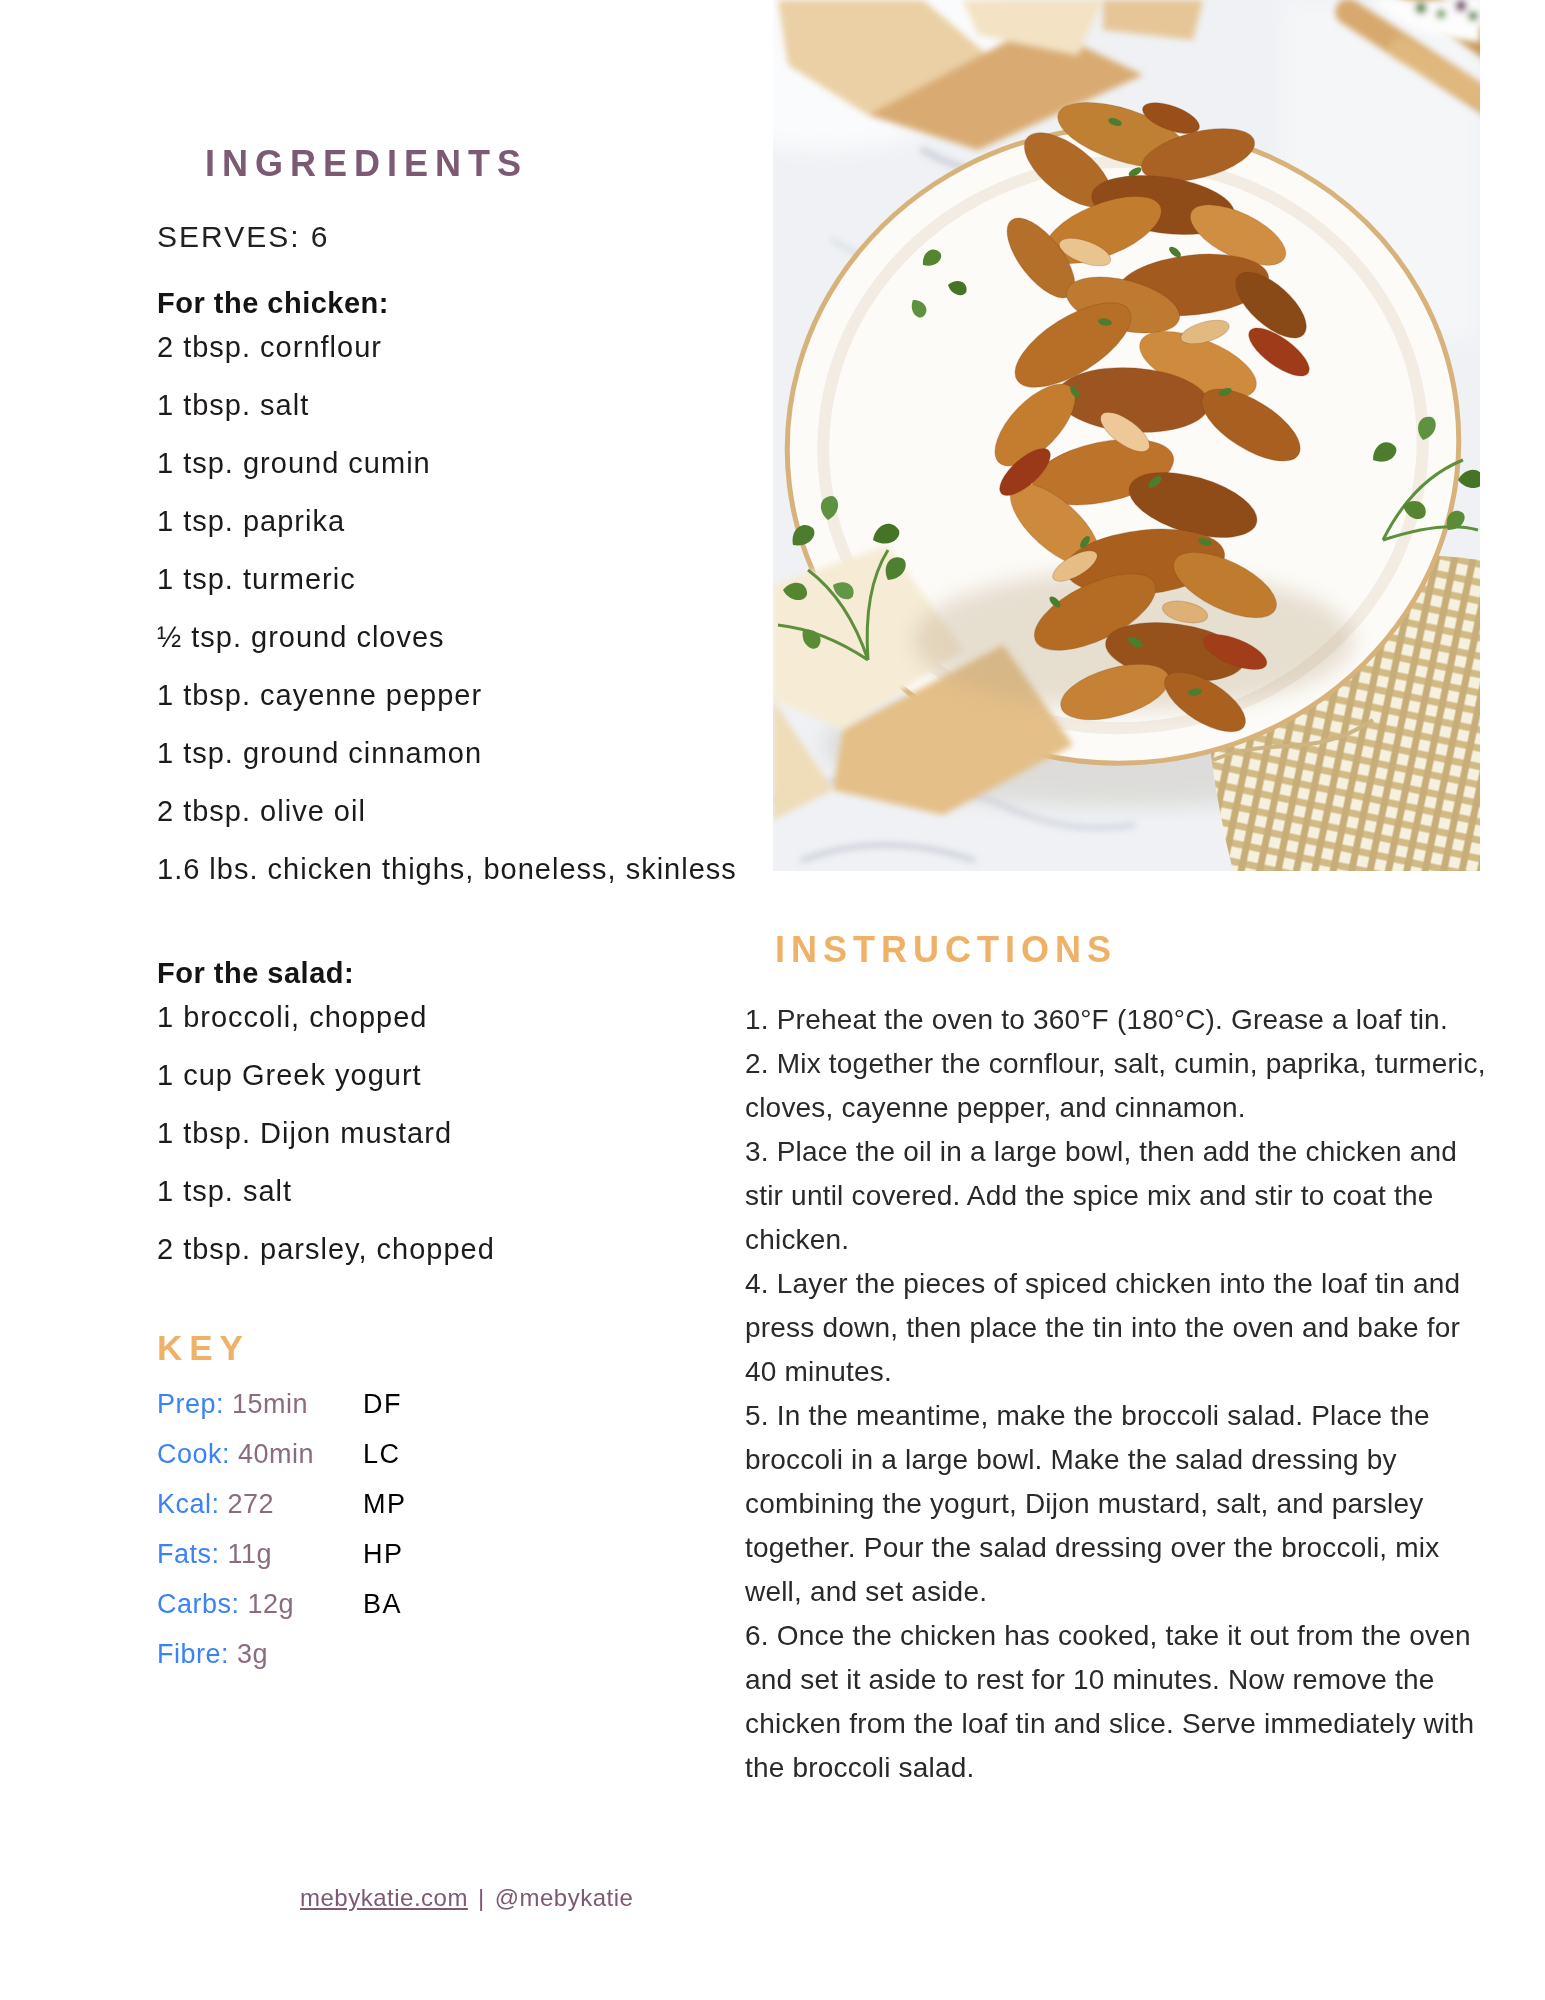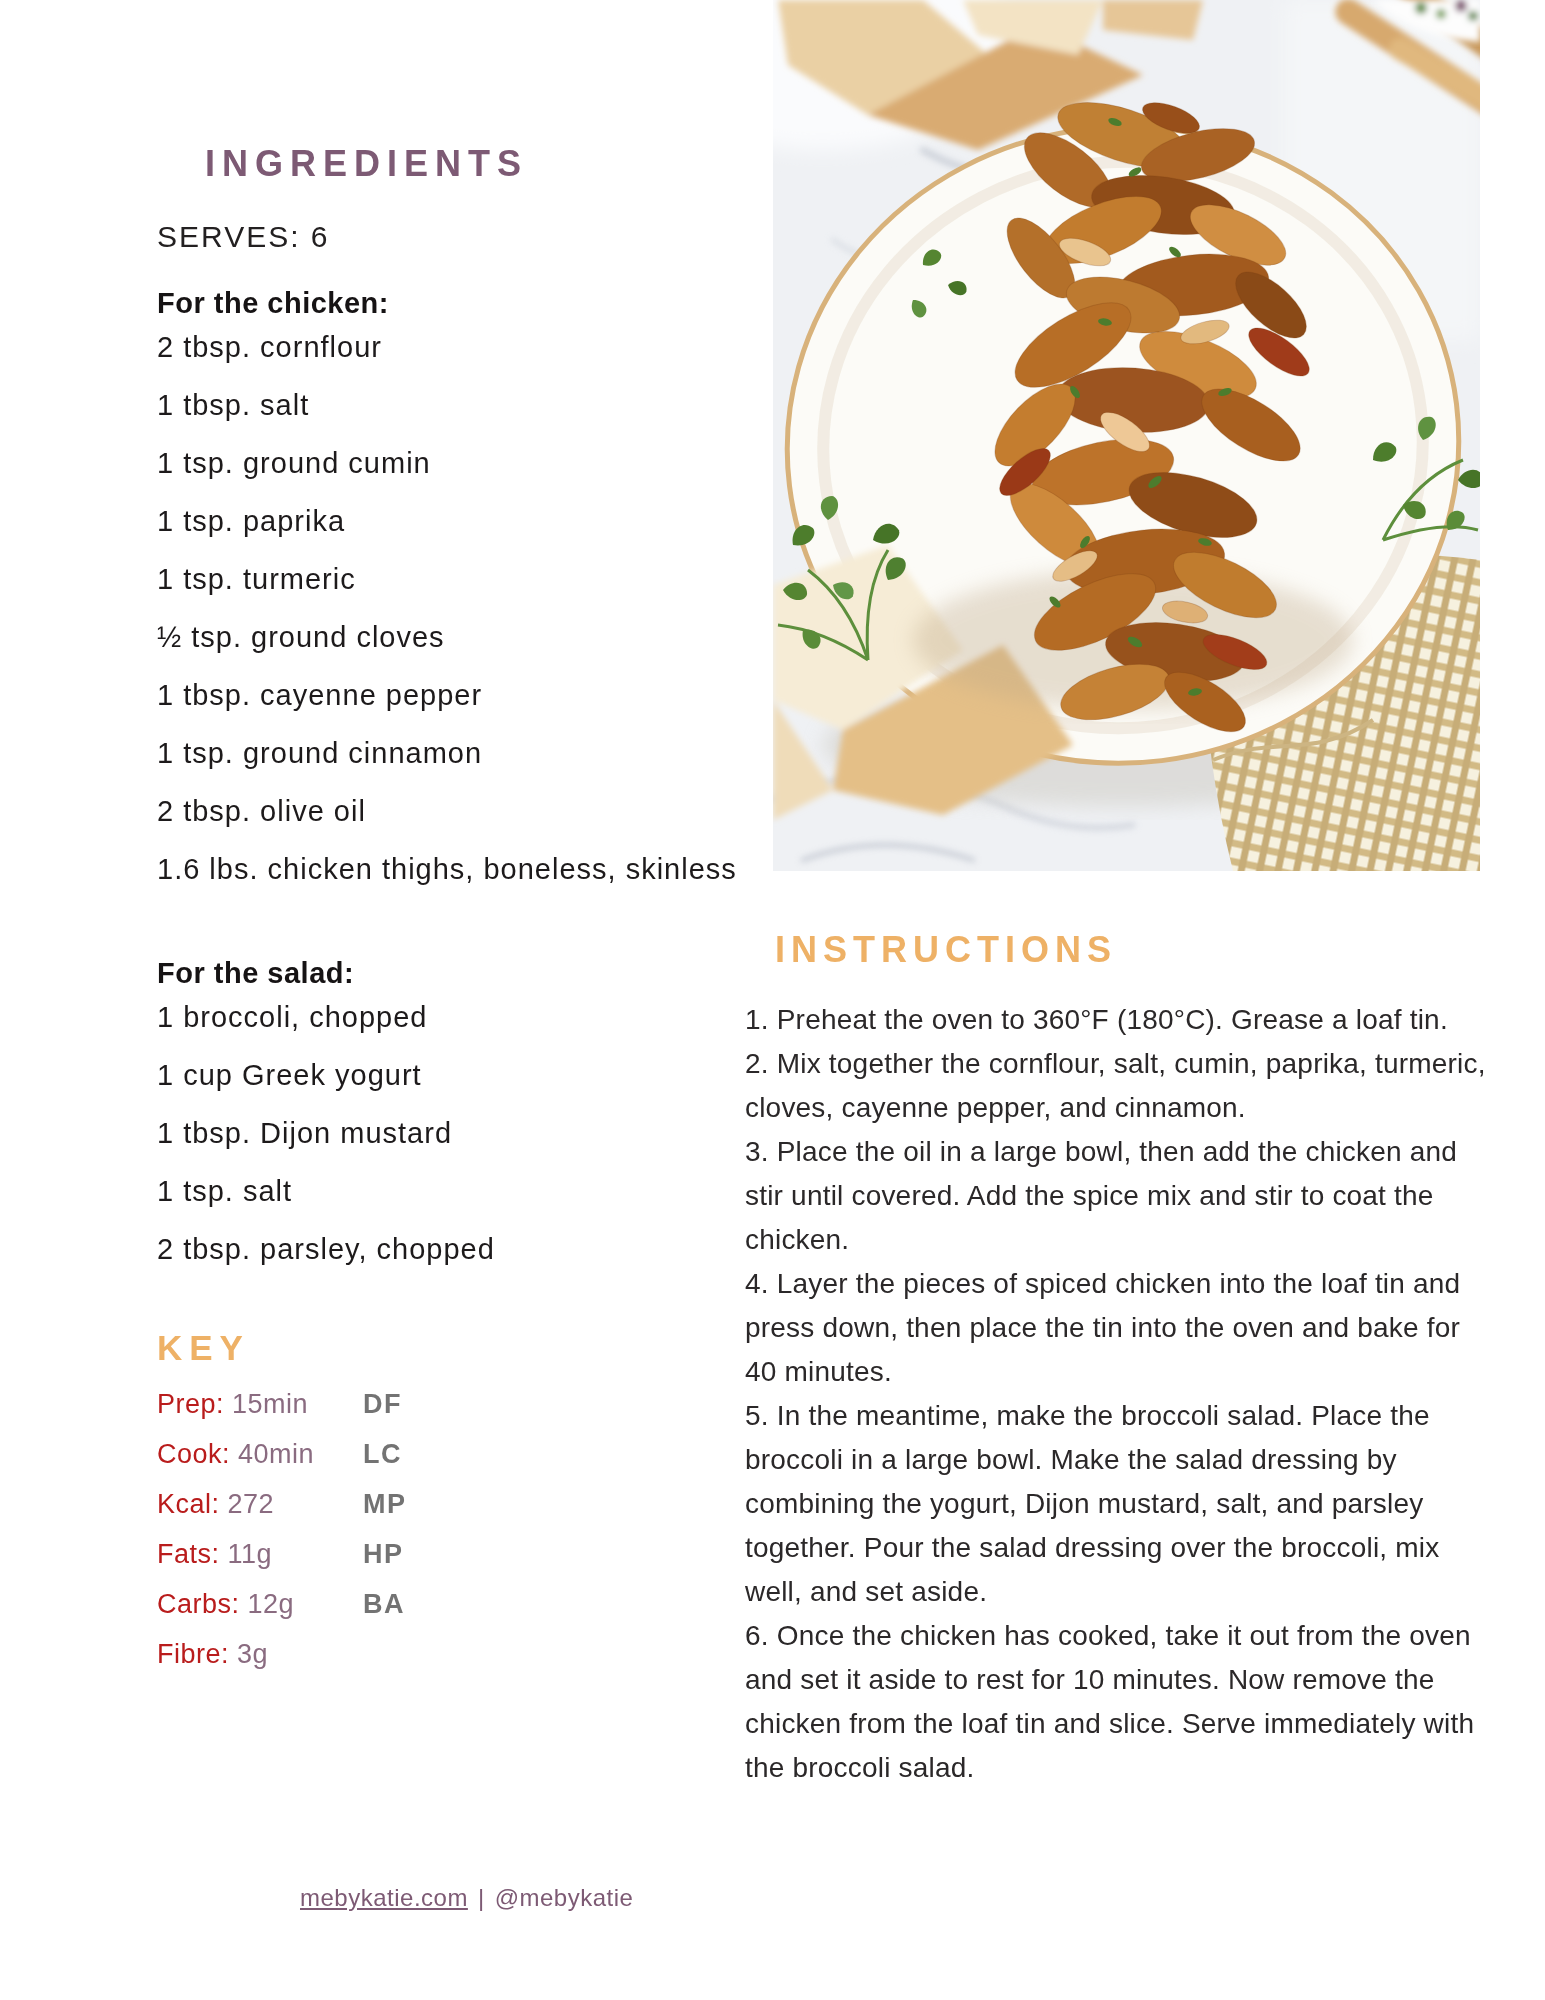--- a/index.html
+++ b/index.html
@@ -78,23 +78,23 @@
   .key-rows{margin-top:2px;}
   .key-row{
     display:grid;
     grid-template-columns:206px 1fr;
     align-items:baseline;
     margin-top:16px;
     font-size:27px;
     line-height:34px;
   }
   .key-row.first{margin-top:18px;}
-  .key-label{color:#b91c1c;letter-spacing:0.5px;}
+  .key-label{color:#3b82f6;letter-spacing:0.5px;}
   .key-value{color:#8a6b80;margin-left:8px;letter-spacing:0.5px;}
-  .key-tag{color:#737373;letter-spacing:1.5px;font-weight:bold;}
+  .key-tag{color:#000000;letter-spacing:1.5px;}
 
   
   .instructions-heading{
     position:absolute;
     left:775px; top:928px;
     margin:0;
     font-size:36px;
     line-height:44px;
     font-weight:bold;
     letter-spacing:6px;

